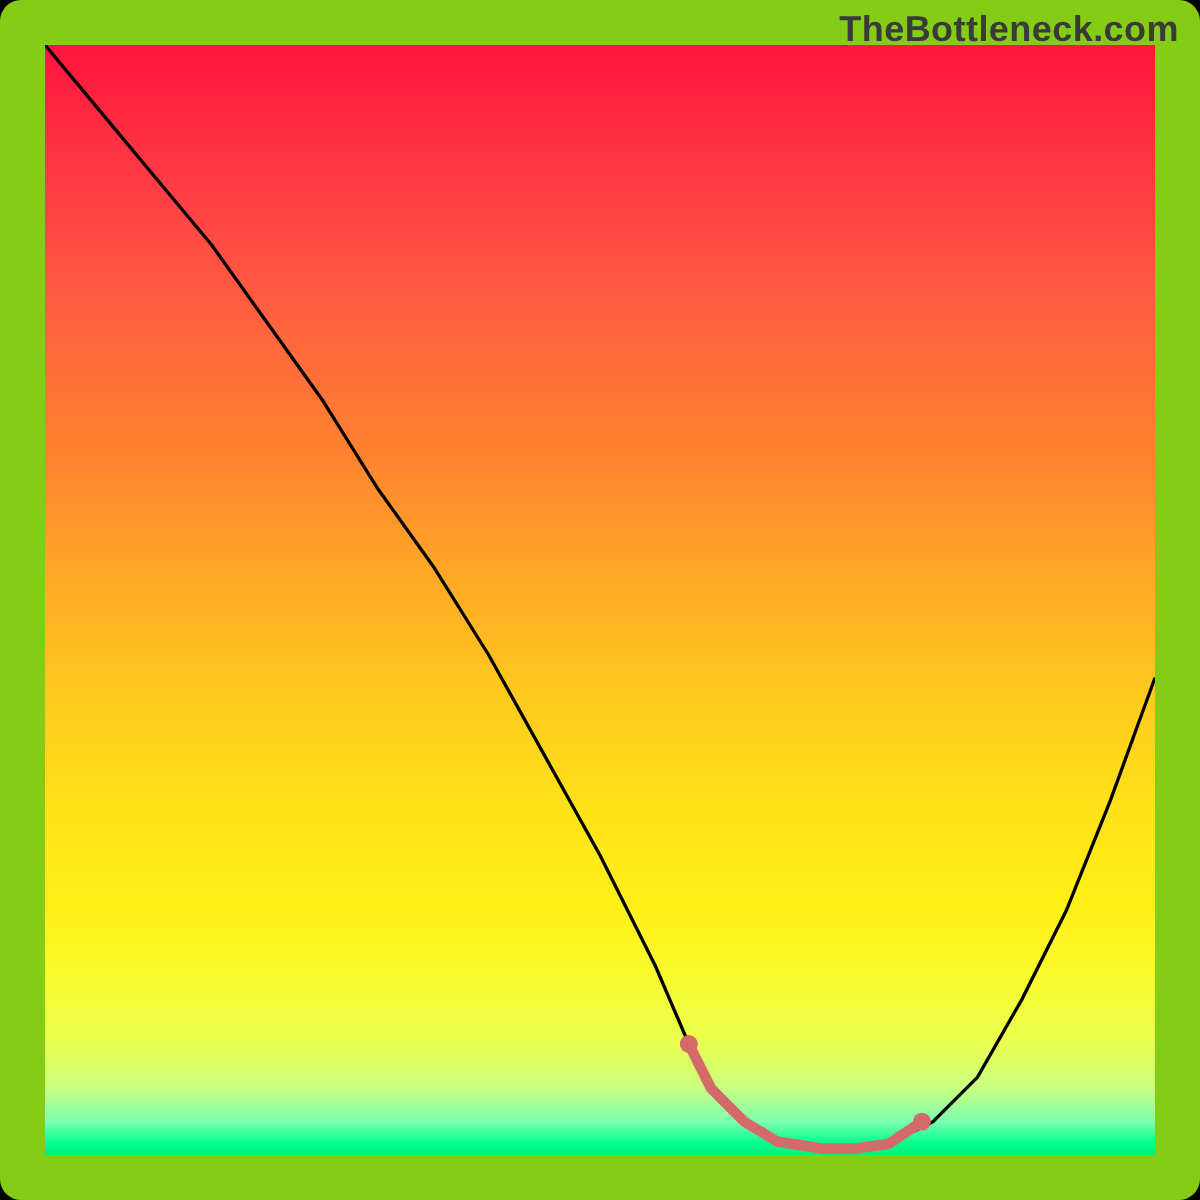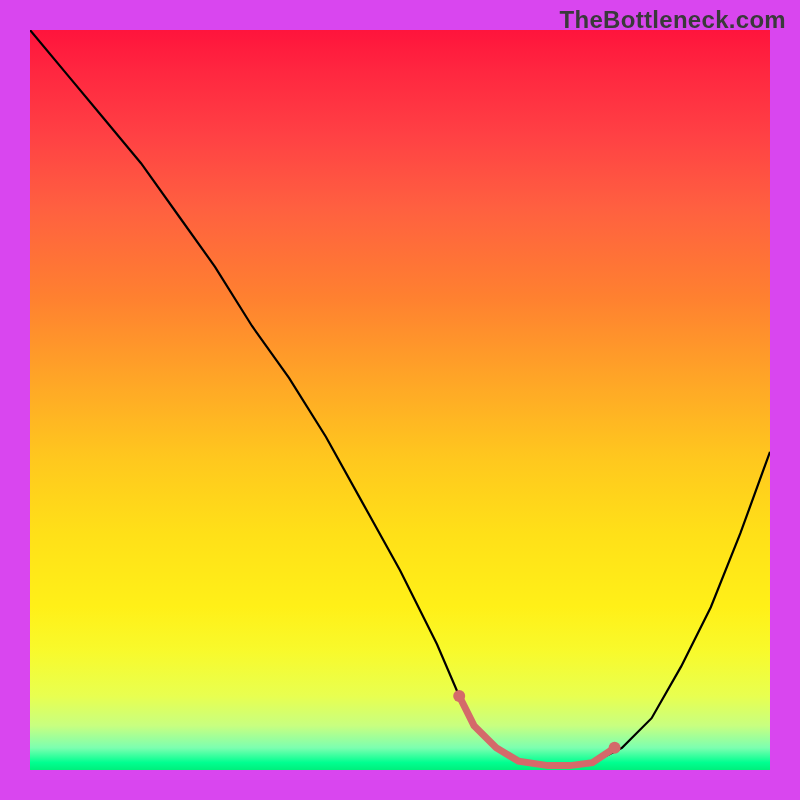--- a/index.html
+++ b/index.html
@@ -8,21 +8,22 @@
     width: 800px;
     height: 800px;
     background: #000;
     overflow: hidden;
     font-family: Arial, Helvetica, sans-serif;
   }
   .canvas {
     position: relative;
     width: 800px;
     height: 800px;
-    background: #d946ef;
+    background: #84cc16;
+    border-radius: 14px;
   }
   .plot-area {
     position: absolute;
     left: 30px;
     top: 30px;
     width: 740px;
     height: 740px;
     overflow: hidden;
   }
   .gradient-bg {

